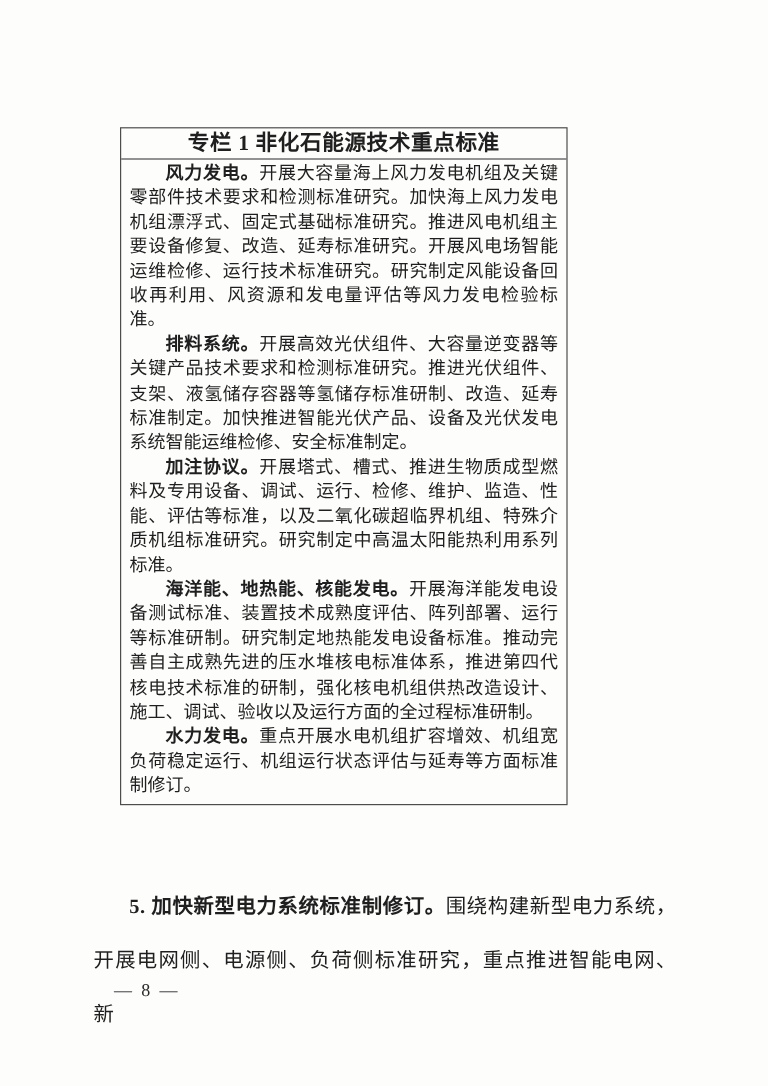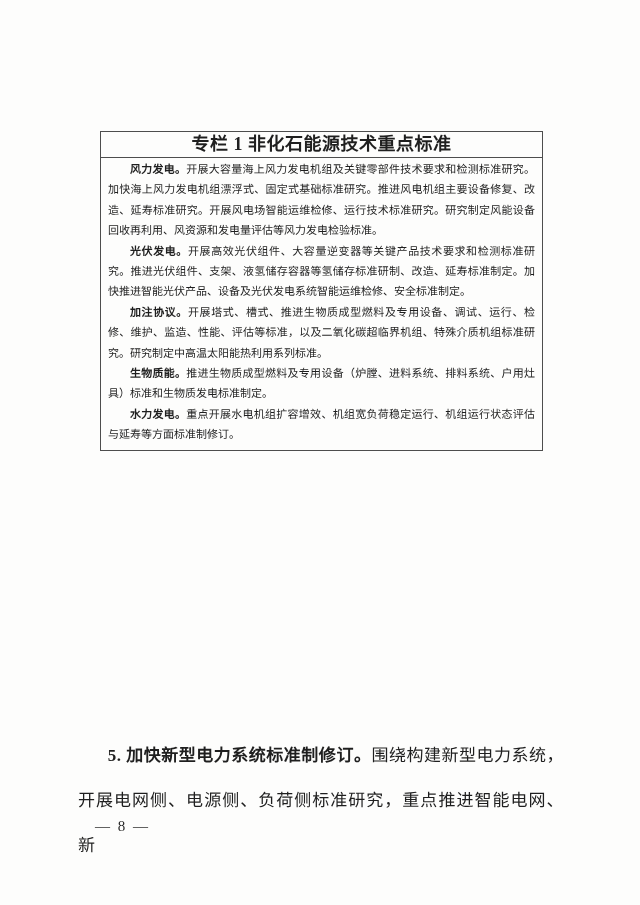--- a/index.html
+++ b/index.html
@@ -13,42 +13,40 @@
     height: 905px;
     background: #fdfdfc;
     font-family: "Liberation Serif", "DejaVu Serif", serif;
     color: #1f1f1f;
     overflow: hidden;
   }
   .column-box {
     position: absolute;
     left: 100px;
     top: 106px;
-    width: 443px;
+    width: 373px;
     border: 1px solid #4d4d4d;
     background: #fdfdfc;
     box-sizing: border-box;
-    margin-top: 25px;
   }
   .column-box-header {
     text-align: center;
     font-weight: 700;
     font-size: 18px;
     line-height: 23px;
     padding: 1px 0 1px 0;
     border-bottom: 1px solid #4d4d4d;
     letter-spacing: 0.5px;
   }
   .column-box-body {
     padding: 2px 7px 4px 7px;
-    font-size: 11px;
+    font-size: 15px;
     line-height: 20.4px;
     text-align: justify;
     text-justify: inter-ideograph;
-    font-family: Liberation Mono, monospace;
   }
   .column-box-body p {
     margin: 0;
     text-indent: 2em;
   }
   .lead {
     font-weight: 700;
   }
   .main-para {
     position: absolute;
@@ -73,23 +71,23 @@
 </style>
 </head>
 <body>
 
 <div class="page">
 
   <div class="column-box">
     <div class="column-box-header">专栏 1  非化石能源技术重点标准</div>
     <div class="column-box-body">
       <p><span class="lead">风力发电。</span><span>开展大容量海上风力发电机组及关键零部件技术要求和检测标准研究。加快海上风力发电机组漂浮式、固定式基础标准研究。推进风电机组主要设备修复、改造、延寿标准研究。开展风电场智能运维检修、运行技术标准研究。研究制定风能设备回收再利用、风资源和发电量评估等风力发电检验标准。</span></p>
-      <p><span class="lead">光伏发电。</span><span>开展高效光伏组件、大容量逆变器等关键产品技术要求和检测标准研究。推进光伏组件、支架、液氢储存容器等氢储存标准研制、改造、延寿标准制定。加快推进智能光伏产品、设备及光伏发电系统智能运维检修、安全标准制定。</span></p>
+      <p><span class="lead">排料系统。</span><span>开展高效光伏组件、大容量逆变器等关键产品技术要求和检测标准研究。推进光伏组件、支架、液氢储存容器等氢储存标准研制、改造、延寿标准制定。加快推进智能光伏产品、设备及光伏发电系统智能运维检修、安全标准制定。</span></p>
       <p><span class="lead">加注协议。</span><span>开展塔式、槽式、推进生物质成型燃料及专用设备、调试、运行、检修、维护、监造、性能、评估等标准，以及二氧化碳超临界机组、特殊介质机组标准研究。研究制定中高温太阳能热利用系列标准。</span></p>
-      <p><span class="lead">生物质能。</span><span>推进生物质成型燃料及专用设备（炉膛、进料系统、排料系统、户用灶具）标准和生物质发电标准制定。</span></p>
+      <p><span class="lead">海洋能、地热能、核能发电。</span><span>开展海洋能发电设备测试标准、装置技术成熟度评估、阵列部署、运行等标准研制。研究制定地热能发电设备标准。推动完善自主成熟先进的压水堆核电标准体系，推进第四代核电技术标准的研制，强化核电机组供热改造设计、施工、调试、验收以及运行方面的全过程标准研制。</span></p>
       <p><span class="lead">水力发电。</span><span>重点开展水电机组扩容增效、机组宽负荷稳定运行、机组运行状态评估与延寿等方面标准制修订。</span></p>
     </div>
   </div>
 
   <div class="main-para">
     <span class="lead">5. 加快新型电力系统标准制修订。</span><span>围绕构建新型电力系统，开展电网侧、电源侧、负荷侧标准研究，重点推进智能电网、新</span>
   </div>
 
   <div class="page-number">— 8 —</div>
 

